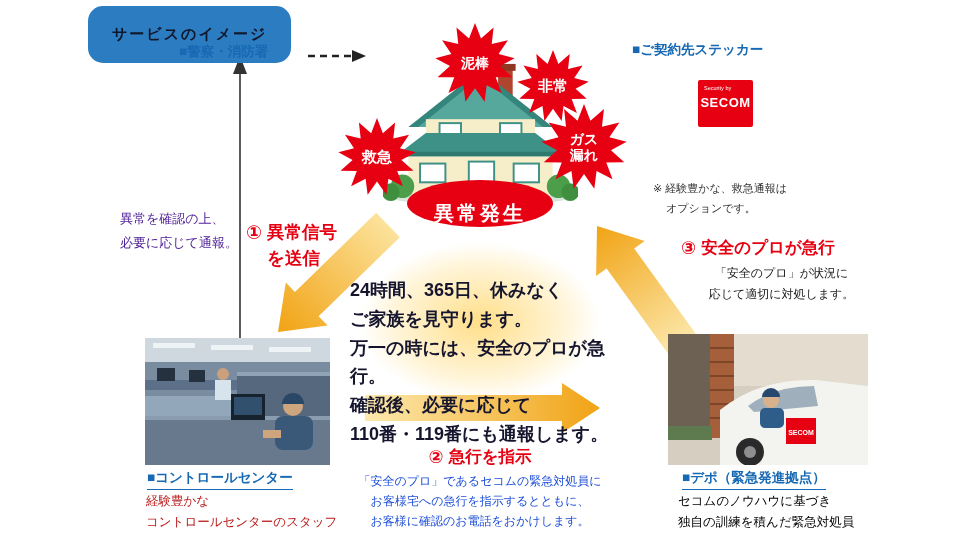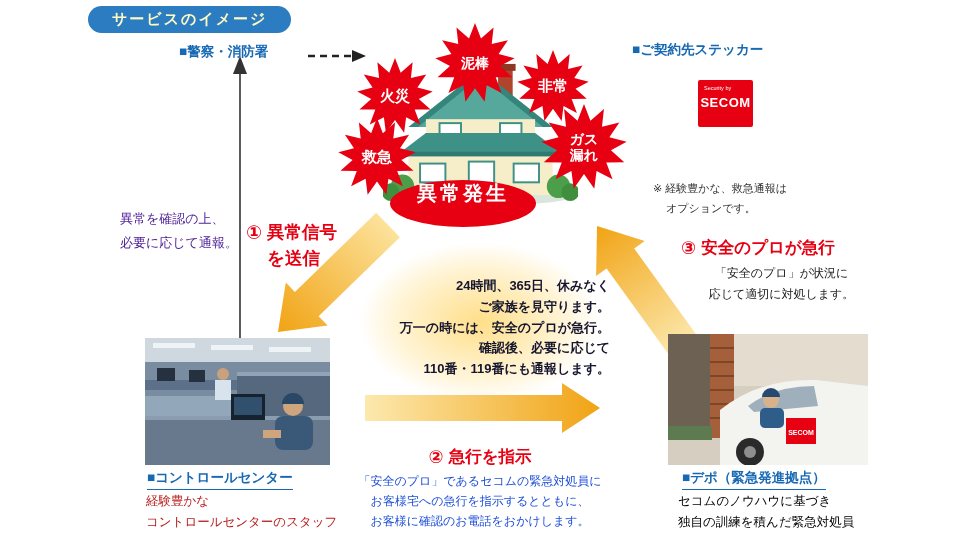--- a/index.html
+++ b/index.html
@@ -3,49 +3,49 @@
 <meta charset="utf-8">
 <style>
   *{margin:0;padding:0;box-sizing:border-box}
   html,body{width:960px;height:540px;overflow:hidden;background:#fff;
     font-family:"Liberation Sans","DejaVu Sans",sans-serif}
   .canvas{position:relative;width:960px;height:540px;background:#fff}
   .pre{white-space:pre-line}
   .glow{position:absolute;left:326px;top:220px;width:308px;height:204px;z-index:0;
     background:radial-gradient(closest-side,rgba(255,196,40,.55),rgba(255,216,110,.28) 55%,rgba(255,255,255,0) 78%)}
   .overlay{position:absolute;left:0;top:0;z-index:1}
-  .badge{position:absolute;left:88px;top:6px;z-index:4;background:var(--badge-blue);color:#fef9c3;
-    font-size:15px;font-weight:bold;letter-spacing:2px;padding:4px 24px;border-radius:15px}
+  .badge{position:absolute;left:88px;top:6px;z-index:4;background:var(--badge-blue);color:#0f172a;
+    font-size:15px;font-weight:bold;letter-spacing:2px;padding:19px 24px;border-radius:15px}
   .txt{position:absolute;z-index:4}
   .blue{color:var(--label-blue);font-weight:bold;font-size:13.5px}
   #police-label{left:179px;top:43px}
   #sticker-label{left:632px;top:41px}
   .secom-sticker{position:absolute;left:698px;top:80px;width:55px;height:47px;z-index:4;
     background:var(--secom-red);border-radius:2px;color:#fff;padding-top:5px}
   .secom-sticker .sm{font-size:5.5px;text-align:left;padding-left:6px;line-height:1.1}
   .secom-sticker .mn{font-size:13px;font-weight:bold;letter-spacing:.5px;margin-top:4px;text-align:center}
   #sticker-note{left:653px;top:179px;font-size:11px;color:#333;line-height:1.8}
   #sticker-note .ind{padding-left:13px}
   #report-note{left:120px;top:207px;font-size:13px;color:#4c1d95;line-height:1.85}
   .house{position:absolute;left:383px;top:58px;width:195px;height:148px;z-index:2}
   .burst{position:absolute;z-index:3;background:var(--secom-red);color:#fff;font-weight:bold;
     display:flex;align-items:center;justify-content:center;text-align:center;line-height:1.15}
   #burst-fire{left:357px;top:58px;width:76px;height:76px;font-size:15px}
   #burst-burglar{left:435px;top:23px;width:80px;height:80px;font-size:14px}
   #burst-emergency{left:517px;top:50px;width:72px;height:72px;font-size:15px}
   #burst-gas{left:541px;top:104px;width:86px;height:86px;font-size:14px}
   #burst-gas span{width:32px}
   #burst-rescue{left:338px;top:118px;width:78px;height:78px;font-size:15px}
-  .incident{position:absolute;left:390px;top:180px;width:146px;height:47px;z-index:3;
+  .incident{position:absolute;left:407px;top:180px;width:146px;height:47px;z-index:3;
     background:var(--secom-red);border-radius:50%;color:#fff;font-size:20px;font-weight:bold;
-    display:flex;align-items:flex-start;justify-content:center;letter-spacing:3px}
+    display:flex;align-items:flex-end;justify-content:center;letter-spacing:3px}
   .step-title{color:var(--secom-red);font-weight:bold;display:flex;gap:5px}
   #step1{left:246px;top:219px;font-size:17.5px;line-height:1.5}
   #step1 .num{font-size:19px}
-  #center-msg{left:350px;top:276px;width:260px;text-align:right;font-size:13px;font-weight:600;
+  #center-msg{left:350px;top:276px;width:260px;text-align:left;font-size:18px;font-weight:600;
     color:#15152e;line-height:1.6}
   #step3-title{left:681px;top:237px;font-size:16.5px}
   #step3-title .num{font-size:18px}
   #step3-desc{left:694px;top:263px;width:175px;font-size:12px;color:#222;line-height:1.75;text-align:center}
   .photo{position:absolute;z-index:2;overflow:hidden}
   #cc-photo{left:145px;top:338px;width:185px;height:127px}
   #depot-photo{left:668px;top:334px;width:200px;height:131px}
   #cc-label{left:147px;top:469px;border-bottom:1px solid var(--label-blue);padding-bottom:2px}
   #cc-caption{left:146px;top:491px;font-size:12.5px;color:#b91c1c;line-height:1.7}
   #step2-title{left:360px;top:446px;width:240px;justify-content:center;font-size:16.5px}
@@ -120,23 +120,20 @@
       <rect x="88" y="105" width="26" height="34" fill="#fff" stroke="#3e9187" stroke-width="2"></rect>
       <rect x="38" y="107" width="26" height="19" fill="#fff" stroke="#3e9187" stroke-width="2"></rect>
       <rect x="134" y="107" width="26" height="19" fill="#fff" stroke="#3e9187" stroke-width="2"></rect>
       <circle cx="20" cy="130" r="12" fill="#4d9e4a"></circle>
       <circle cx="8" cy="136" r="9" fill="#3f8f3e"></circle>
       <circle cx="180" cy="130" r="12" fill="#4d9e4a"></circle>
       <circle cx="192" cy="136" r="9" fill="#3f8f3e"></circle>
     </svg>
   </div>
 
-  <div class="burst" id="burst-fire" style="clip-path: polygon(50% 0%, 57.5% 19.4%, 73.2% 5.7%, 70.9% 26.4%, 91.1% 21.6%, 79.5% 38.8%, 99.6% 44%, 81.3% 53.8%, 96.8% 67.7%, 75.9% 67.9%, 83.2% 87.4%, 64.6% 77.9%, 62% 98.5%, 50% 81.5%, 38% 98.5%, 35.4% 77.9%, 16.8% 87.4%, 24.1% 67.9%, 3.2% 67.7%, 18.7% 53.8%, 0.4% 44%, 20.5% 38.8%, 8.9% 21.6%, 29.1% 26.4%, 26.8% 5.7%, 42.5% 19.4%);">
-    <span>火災</span>
-  </div>
   <div class="burst" id="burst-burglar" style="clip-path: polygon(50% 0%, 57.5% 19.4%, 73.2% 5.7%, 70.9% 26.4%, 91.1% 21.6%, 79.5% 38.8%, 99.6% 44%, 81.3% 53.8%, 96.8% 67.7%, 75.9% 67.9%, 83.2% 87.4%, 64.6% 77.9%, 62% 98.5%, 50% 81.5%, 38% 98.5%, 35.4% 77.9%, 16.8% 87.4%, 24.1% 67.9%, 3.2% 67.7%, 18.7% 53.8%, 0.4% 44%, 20.5% 38.8%, 8.9% 21.6%, 29.1% 26.4%, 26.8% 5.7%, 42.5% 19.4%);">
     <span>泥棒</span>
   </div>
   <div class="burst" id="burst-emergency" style="clip-path: polygon(50% 0%, 57.5% 19.4%, 73.2% 5.7%, 70.9% 26.4%, 91.1% 21.6%, 79.5% 38.8%, 99.6% 44%, 81.3% 53.8%, 96.8% 67.7%, 75.9% 67.9%, 83.2% 87.4%, 64.6% 77.9%, 62% 98.5%, 50% 81.5%, 38% 98.5%, 35.4% 77.9%, 16.8% 87.4%, 24.1% 67.9%, 3.2% 67.7%, 18.7% 53.8%, 0.4% 44%, 20.5% 38.8%, 8.9% 21.6%, 29.1% 26.4%, 26.8% 5.7%, 42.5% 19.4%);">
     <span>非常</span>
   </div>
   <div class="burst" id="burst-gas" style="clip-path: polygon(50% 0%, 57.5% 19.4%, 73.2% 5.7%, 70.9% 26.4%, 91.1% 21.6%, 79.5% 38.8%, 99.6% 44%, 81.3% 53.8%, 96.8% 67.7%, 75.9% 67.9%, 83.2% 87.4%, 64.6% 77.9%, 62% 98.5%, 50% 81.5%, 38% 98.5%, 35.4% 77.9%, 16.8% 87.4%, 24.1% 67.9%, 3.2% 67.7%, 18.7% 53.8%, 0.4% 44%, 20.5% 38.8%, 8.9% 21.6%, 29.1% 26.4%, 26.8% 5.7%, 42.5% 19.4%);">
     <span>ガス漏れ</span>
   </div>
   <div class="burst" id="burst-rescue" style="clip-path: polygon(50% 0%, 57.5% 19.4%, 73.2% 5.7%, 70.9% 26.4%, 91.1% 21.6%, 79.5% 38.8%, 99.6% 44%, 81.3% 53.8%, 96.8% 67.7%, 75.9% 67.9%, 83.2% 87.4%, 64.6% 77.9%, 62% 98.5%, 50% 81.5%, 38% 98.5%, 35.4% 77.9%, 16.8% 87.4%, 24.1% 67.9%, 3.2% 67.7%, 18.7% 53.8%, 0.4% 44%, 20.5% 38.8%, 8.9% 21.6%, 29.1% 26.4%, 26.8% 5.7%, 42.5% 19.4%);">

